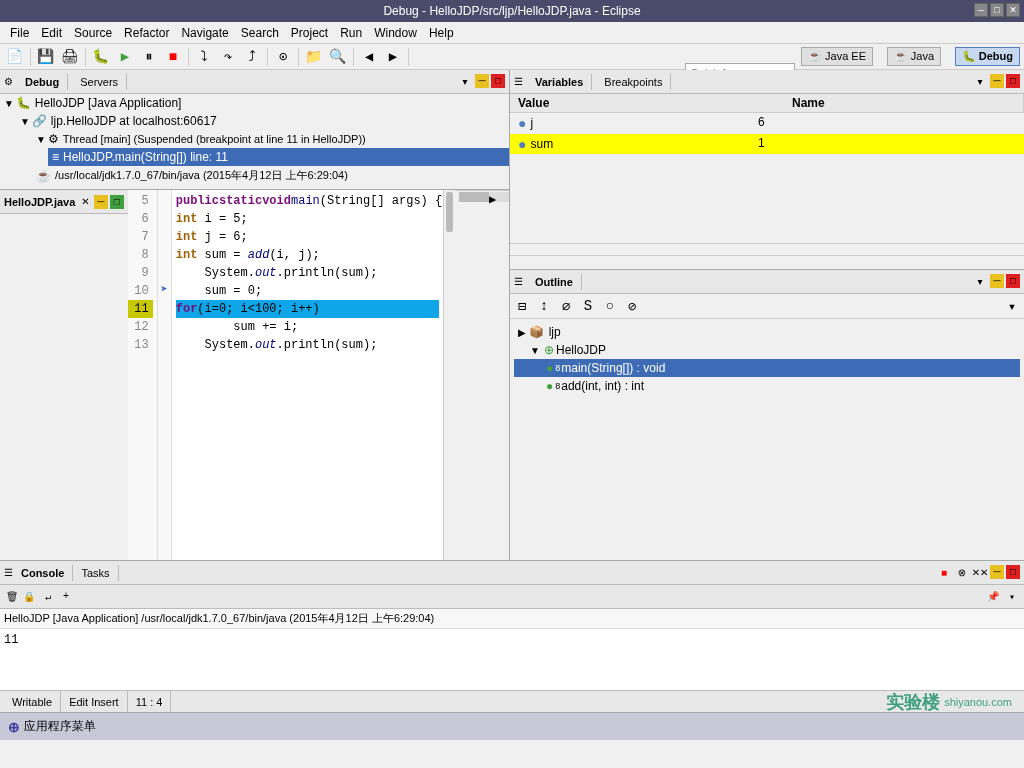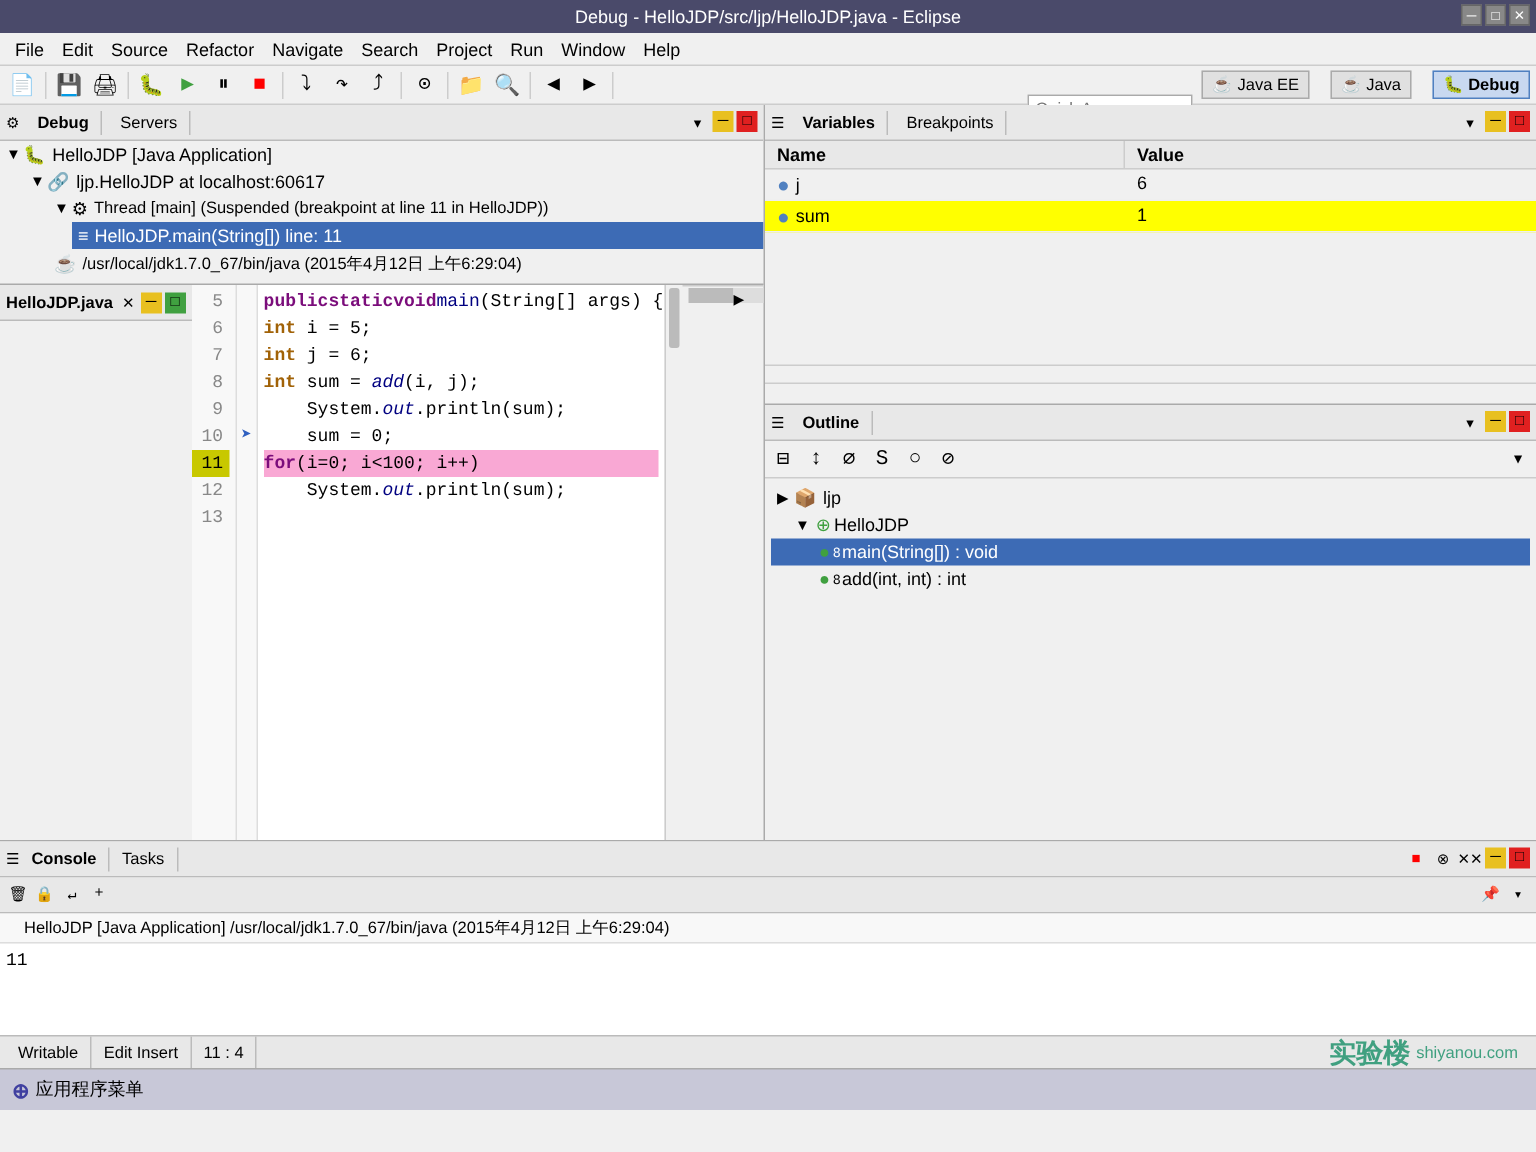--- a/index.html
+++ b/index.html
@@ -37,21 +37,21 @@
     .indent2 { margin-left: 32px; }
     .indent3 { margin-left: 48px; }
     
     
     .editor-panel { flex: 1; display: flex; flex-direction: row; overflow: hidden; }
     .editor-content { flex: 1; overflow: hidden; display: flex; }
     .line-numbers { width: 30px; background: #f8f8f8; border-right: 1px solid #ddd; text-align: right; padding-right: 4px; font-family: 'Courier New', monospace; font-size: 12px; color: #888; line-height: 18px; padding-top: 2px; overflow: hidden; }
     .line-numbers div { height: 18px; display: flex; align-items: center; justify-content: flex-end; padding-right: 4px; }
     .code-area { flex: 1; overflow: auto; font-family: 'Courier New', monospace; font-size: 12px; line-height: 18px; padding: 2px 4px; background: white; }
     .code-line { height: 18px; white-space: pre; display: flex; align-items: center; }
-    .code-line.highlighted { background: #f9a8d4; }
+    .code-line.highlighted { background: #0ea5e9; }
     
     
     .kw { color: #7b0d7b; font-weight: bold; }
     .type { color: #a16207; font-weight: bold; }
     .method { color: #000080; }
     .italic { font-style: italic; }
     
     
     .vars-panel { height: 200px; border-bottom: 1px solid #aaa; overflow: hidden; }
     
@@ -216,20 +216,21 @@
           </div>
         </div>
         <div class="code-area">
           <div class="code-line"><span class="kw">public</span> <span class="kw">static</span> <span class="kw">void</span> <span class="method">main</span>(String[] args) {</div>
           <div class="code-line">    <span class="type">int</span> i = 5;</div>
           <div class="code-line">    <span class="type">int</span> j = 6;</div>
           <div class="code-line">    <span class="type">int</span> sum = <span class="method italic">add</span>(i, j);</div>
           <div class="code-line">    System.<span class="method italic">out</span>.println(sum);</div>
           <div class="code-line">    sum = 0;</div>
           <div class="code-line highlighted">    <span class="kw">for</span>(i=0; i&lt;100; i++)</div>
+          <div class="code-line">        sum += i;</div>
           <div class="code-line">    System.<span class="method italic">out</span>.println(sum);</div>
         </div>
         <div class="scrollbar-v">
           <div class="scroll-thumb"></div>
         </div>
       </div>
 
       <div style="height:12px; background:#f0f0f0; border-top:1px solid #ccc; display:flex; align-items:center;">
         <div style="width:30px; height:10px; background:#bbb; margin-left:4px;"></div>
         <div style="margin-left:auto; width:20px; height:10px; background:#ddd;">▶</div>
@@ -244,22 +245,22 @@
         <span style="font-size:10px;">☰</span>
         <div class="panel-tab active">Variables</div>
         <div class="panel-tab">Breakpoints</div>
         <div class="panel-controls">
           <div class="panel-btn">▾</div>
           <div class="panel-btn" style="background:#e8c020; width:14px; height:14px;">─</div>
           <div class="panel-btn" style="background:#e02020; width:14px; height:14px;">□</div>
         </div>
       </div>
       <div style="display:flex; background:#e8e8e8; border-bottom:1px solid #ccc; font-family:Arial; font-size:12px;">
+        <div style="flex:1; padding:2px 8px; font-weight:bold;">Value</div>
         <div style="width:240px; padding:2px 8px; font-weight:bold; border-right:1px solid #ccc;">Name</div>
-        <div style="flex:1; padding:2px 8px; font-weight:bold;">Value</div>
       </div>
       <div style="overflow:auto; height:130px;">
 
         <div style="display:flex; border-bottom:1px solid #eee; font-family:Arial; font-size:12px;">
           <div style="width:240px; padding:2px 8px; display:flex; align-items:center;">
             <span style="color:#5080c0; font-size:14px; margin-right:4px;">●</span>
             <span>j</span>
           </div>
           <div style="flex:1; padding:2px 8px;">6</div>
         </div>
@@ -344,21 +345,21 @@
   <div class="console-toolbar">
     <div class="panel-btn">🗑</div>
     <div class="panel-btn">🔒</div>
     <div class="panel-btn">↵</div>
     <div class="panel-btn">+</div>
     <div style="margin-left:auto; display:flex; gap:2px;">
       <div class="panel-btn">📌</div>
       <div class="panel-btn">▾</div>
     </div>
   </div>
-  <div style="font-family: Arial; font-size:11px; padding:2px 16px; background:#f8f8f8; border-bottom:1px solid #ddd; white-space:nowrap; overflow:hidden;">HelloJDP [Java Application] /usr/local/jdk1.7.0_67/bin/java (2015年4月12日 上午6:29:04)</div>
+  <div style="font-family: Arial; font-size:11px; padding:2px 4px; background:#f8f8f8; border-bottom:1px solid #ddd; white-space:nowrap; overflow:hidden;">HelloJDP [Java Application] /usr/local/jdk1.7.0_67/bin/java (2015年4月12日 上午6:29:04)</div>
   <div class="console-content">
     <span>11</span>
   </div>
 </div>
 
 <div class="status-bar">
   <div class="status-item">Writable</div>
   <div class="status-item">Edit Insert</div>
   <div class="status-item">11 : 4</div>
   <div style="flex:1; display:flex; justify-content:flex-end; align-items:center; padding-right:8px;">

